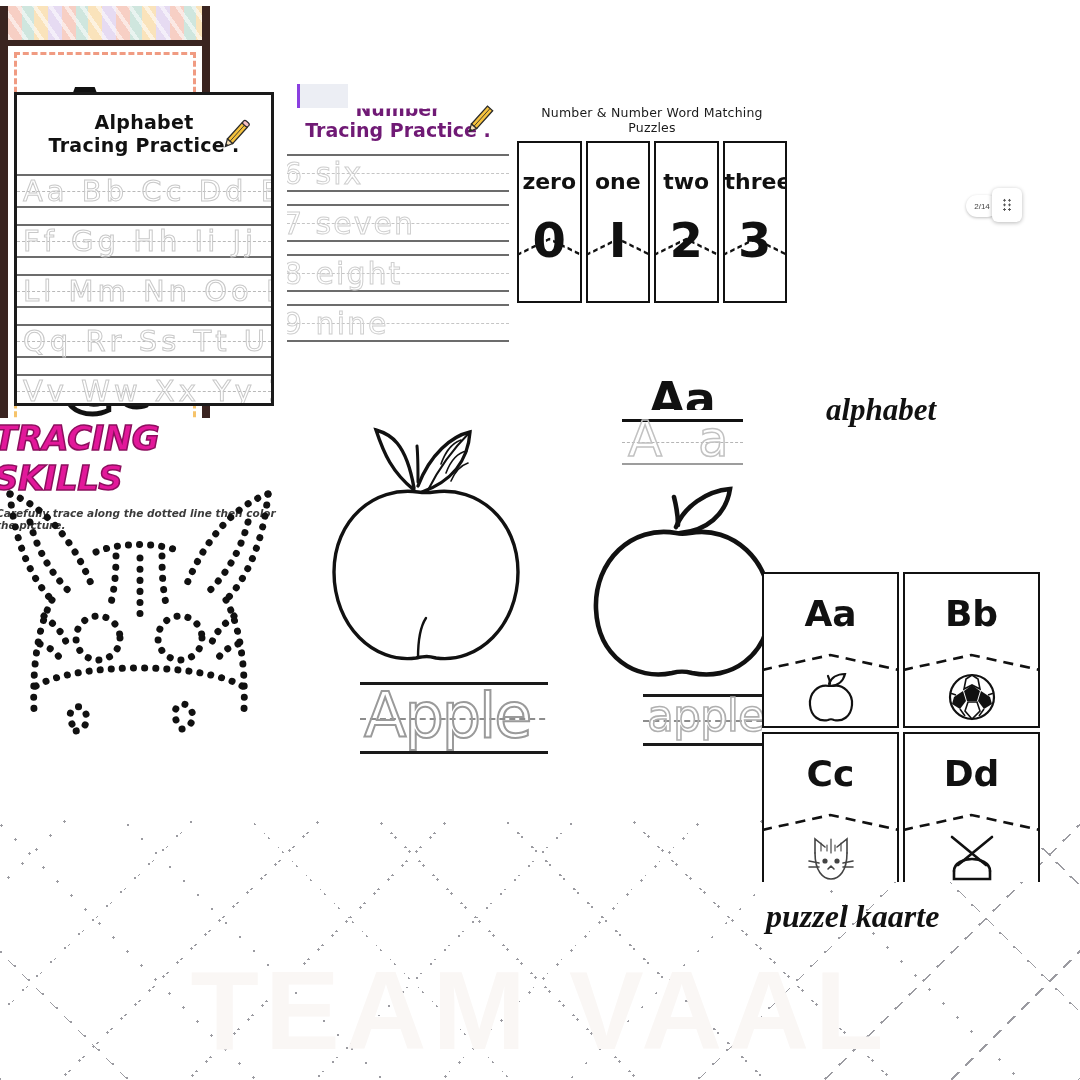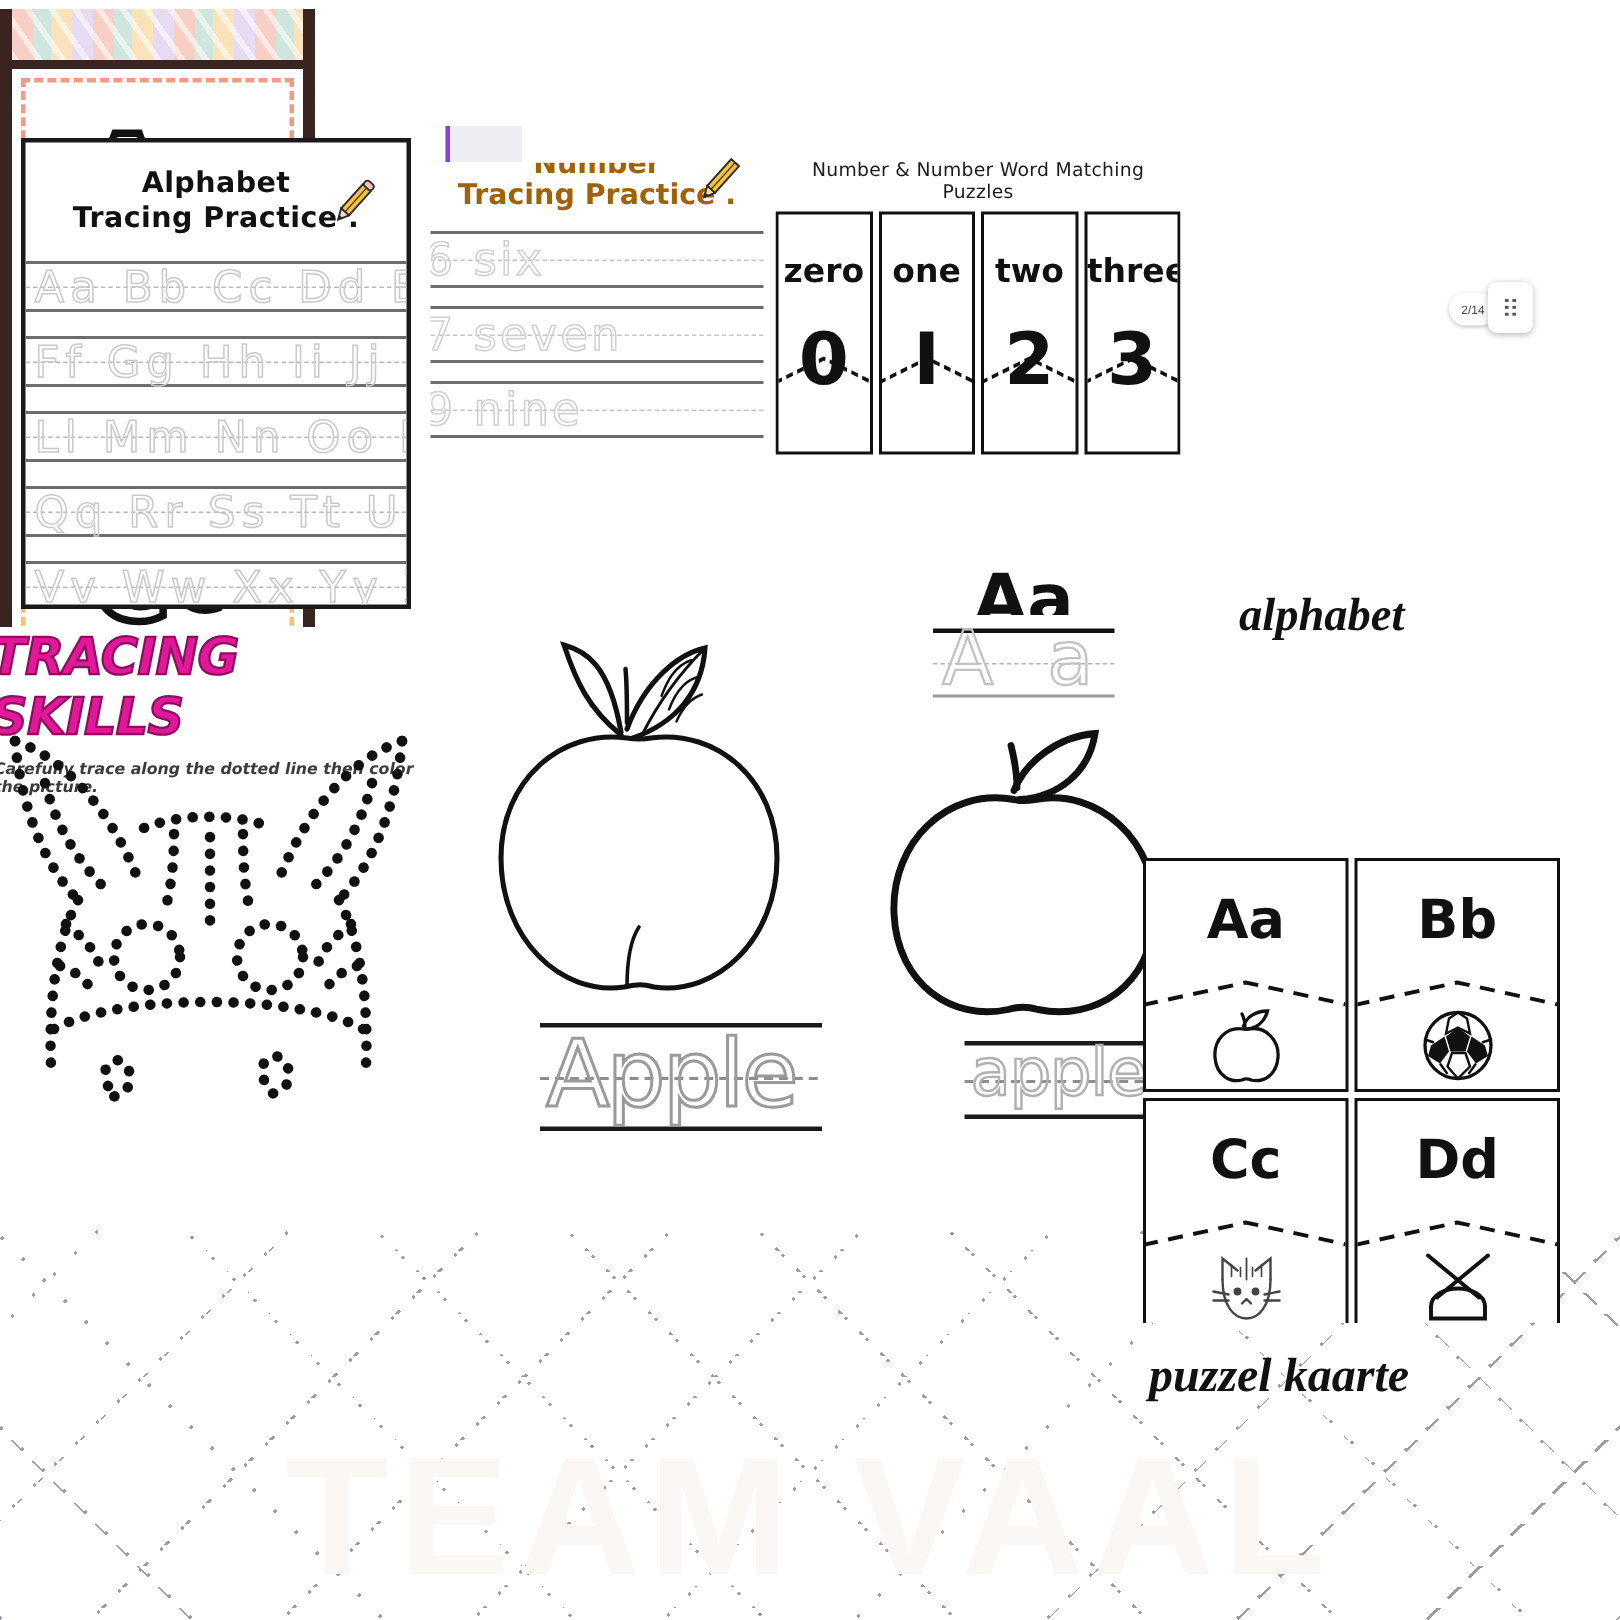--- a/index.html
+++ b/index.html
@@ -57,21 +57,21 @@
     font-size:29px;letter-spacing:4px;white-space:nowrap;
     color:transparent;
     -webkit-text-stroke:1px #c9c9c9;
     font-family:"DejaVu Sans", sans-serif;
   }
 
   
   #number-tracing{left:287px;top:84px;width:222px;height:320px;}
   #number-tracing .ttl{
     text-align:center;font-size:19px;line-height:23px;font-weight:bold;
-    color:#a16207;padding-top:12px;font-family:"DejaVu Sans", sans-serif;
+    color:#701a75;padding-top:12px;font-family:"DejaVu Sans", sans-serif;
   }
   #number-tracing .ttl .l1{display:block;position:relative;top:2px;clip-path:inset(46% 0 0 0);}
   #num-marker{
     position:absolute;left:10px;top:0px;width:48px;height:24px;
     background:#eceef4;border-left:3px solid #8a3fe0;
   }
   .numrow{position:relative;height:50px;}
   .numrow .top-l,.numrow .bot-l{position:absolute;left:-10px;right:-10px;border-top:2px solid #6c6c6c;}
   .numrow .top-l{top:6px;}
   .numrow .bot-l{bottom:6px;}
@@ -285,20 +285,26 @@
       <div class="top-l"></div>
         <div class="mid-l"></div>
         <div class="bot-l"></div>
       <div class="glyphs">6  six</div>
     </div>
     <div class="numrow">
       <div class="top-l"></div>
         <div class="mid-l"></div>
         <div class="bot-l"></div>
       <div class="glyphs">7  seven</div>
+    </div>
+    <div class="numrow">
+      <div class="top-l"></div>
+        <div class="mid-l"></div>
+        <div class="bot-l"></div>
+      <div class="glyphs">8  eight</div>
     </div>
     <div class="numrow">
       <div class="top-l"></div>
         <div class="mid-l"></div>
         <div class="bot-l"></div>
       <div class="glyphs">9  nine</div>
     </div>
   </div>
 </div>
 

